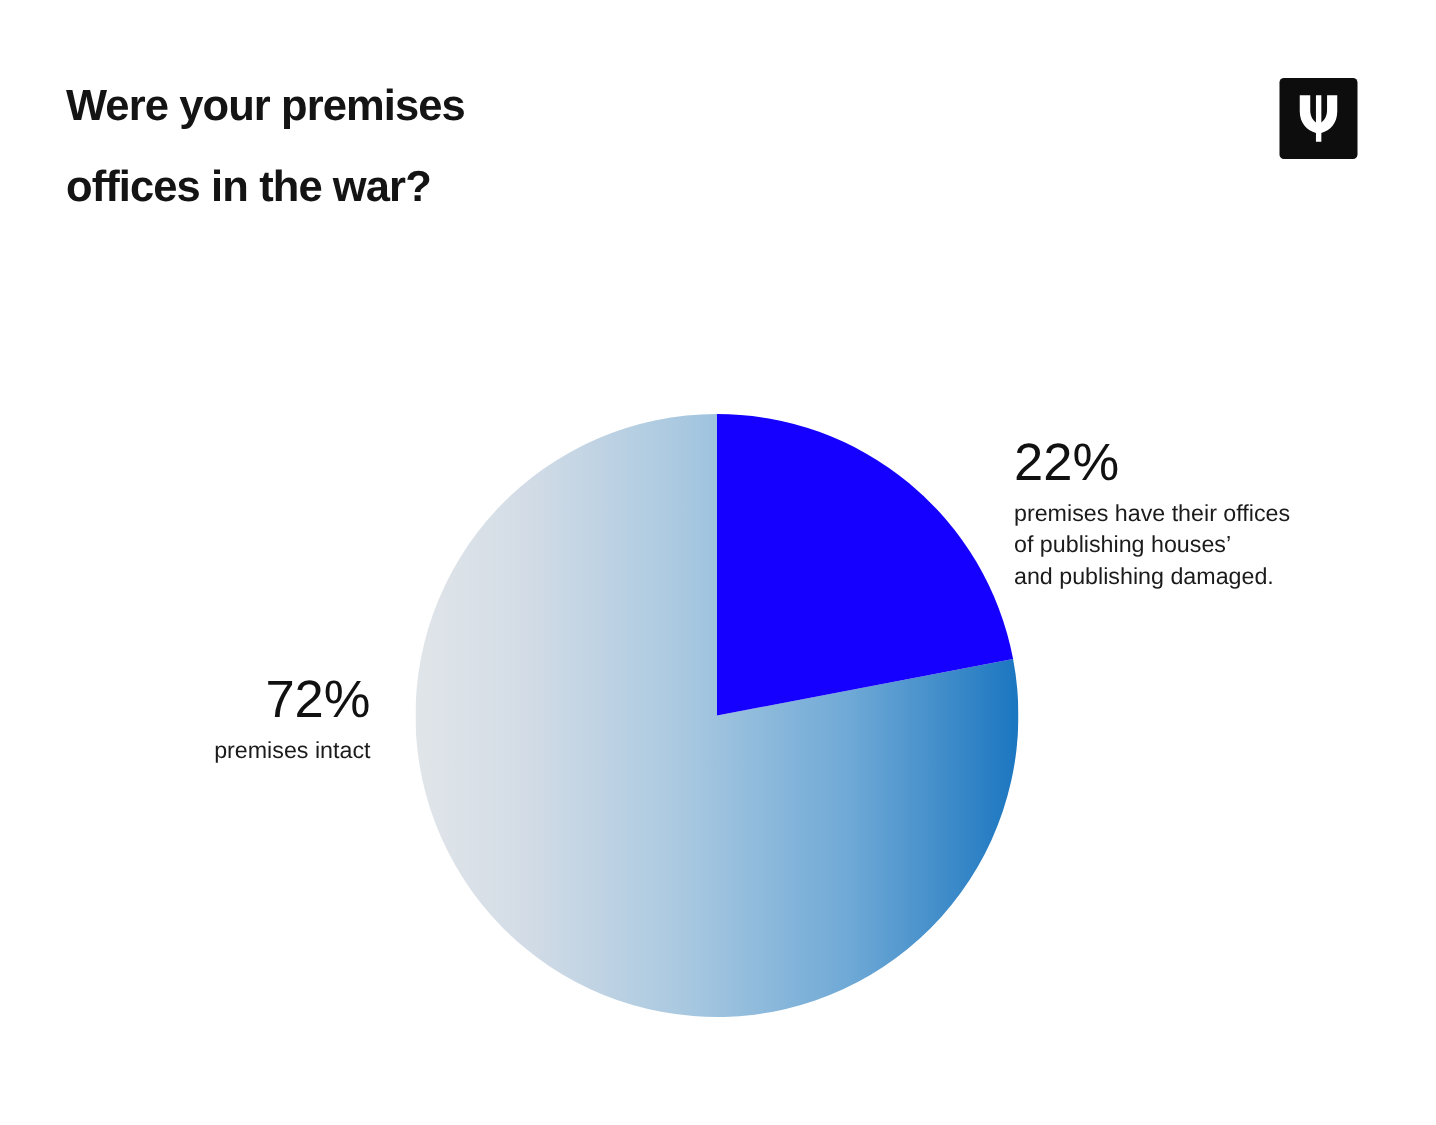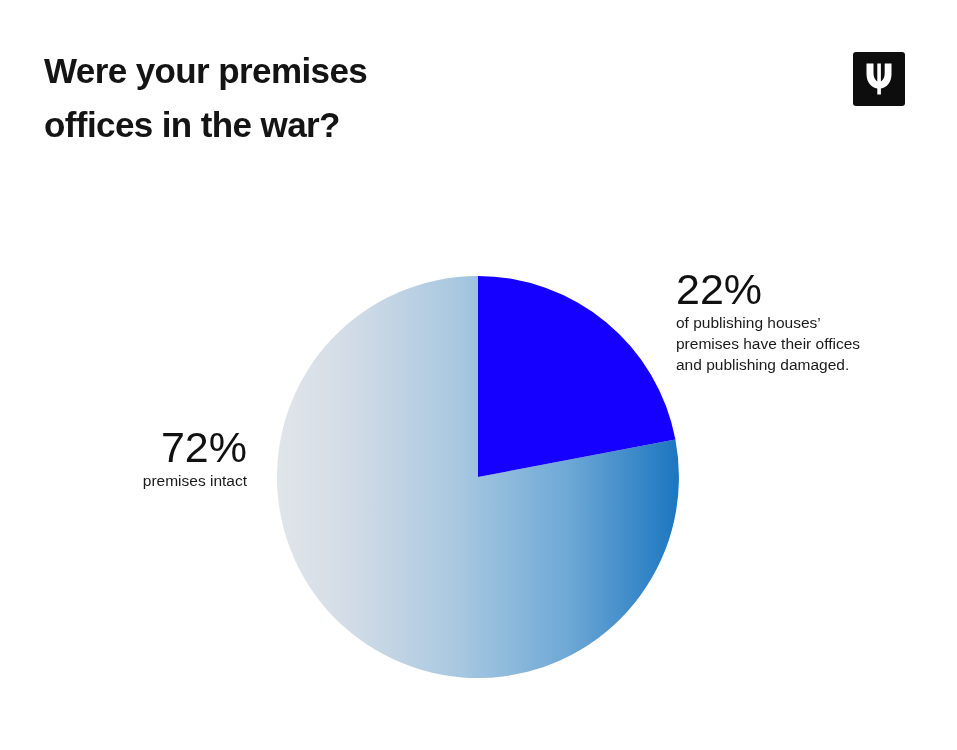--- a/index.html
+++ b/index.html
@@ -26,21 +26,21 @@
   
   .title-block {
     position: absolute;
     left: 44px;
     top: 44px;
     width: 560px;
   }
   .title-line {
     font-family: "Liberation Sans", sans-serif;
     font-weight: bold;
-    font-size: 35px;
+    font-size: 29px;
     line-height: 54px;
     letter-spacing: -0.6px;
     color: #141414;
     white-space: nowrap;
   }
 
   
   .logo {
     position: absolute;
     left: 853px;
@@ -65,24 +65,25 @@
   }
   .pie-wrap svg { display: block; }
 
   
   .callout {
     position: absolute;
   }
   .callout .pct {
     font-family: "Liberation Sans", sans-serif;
     font-weight: normal;
-    font-size: 43px;
+    font-size: 35px;
     line-height: 34px;
     letter-spacing: 0px;
     color: #111111;
+    margin-top: 20px;
   }
   .callout .desc {
     font-family: "Liberation Sans", sans-serif;
     font-weight: normal;
     font-size: 15.5px;
     line-height: 21px;
     color: #1b1b1b;
     margin-top: 6px;
   }
   .callout .desc div { white-space: nowrap; }
@@ -136,22 +137,22 @@
 
       <path d="M 201 201 L 398.4 163.4 A 201 201 0 1 1 201 0 Z" fill="url(#intactGrad)"></path>
 
       <path d="M 201 201 L 201 0 A 201 201 0 0 1 398.4 163.4 Z" fill="#1500ff"></path>
     </svg>
   </div>
 
   <div class="callout" id="callout-damaged">
     <div class="pct">22%</div>
     <div class="desc">
+      <div>premises have their offices</div>
       <div>of publishing houses’</div>
-      <div>premises have their offices</div>
       <div>and publishing damaged.</div>
     </div>
   </div>
 
   <div class="callout" id="callout-intact">
     <div class="pct">72%</div>
     <div class="desc">
       <div>premises intact</div>
     </div>
   </div>

